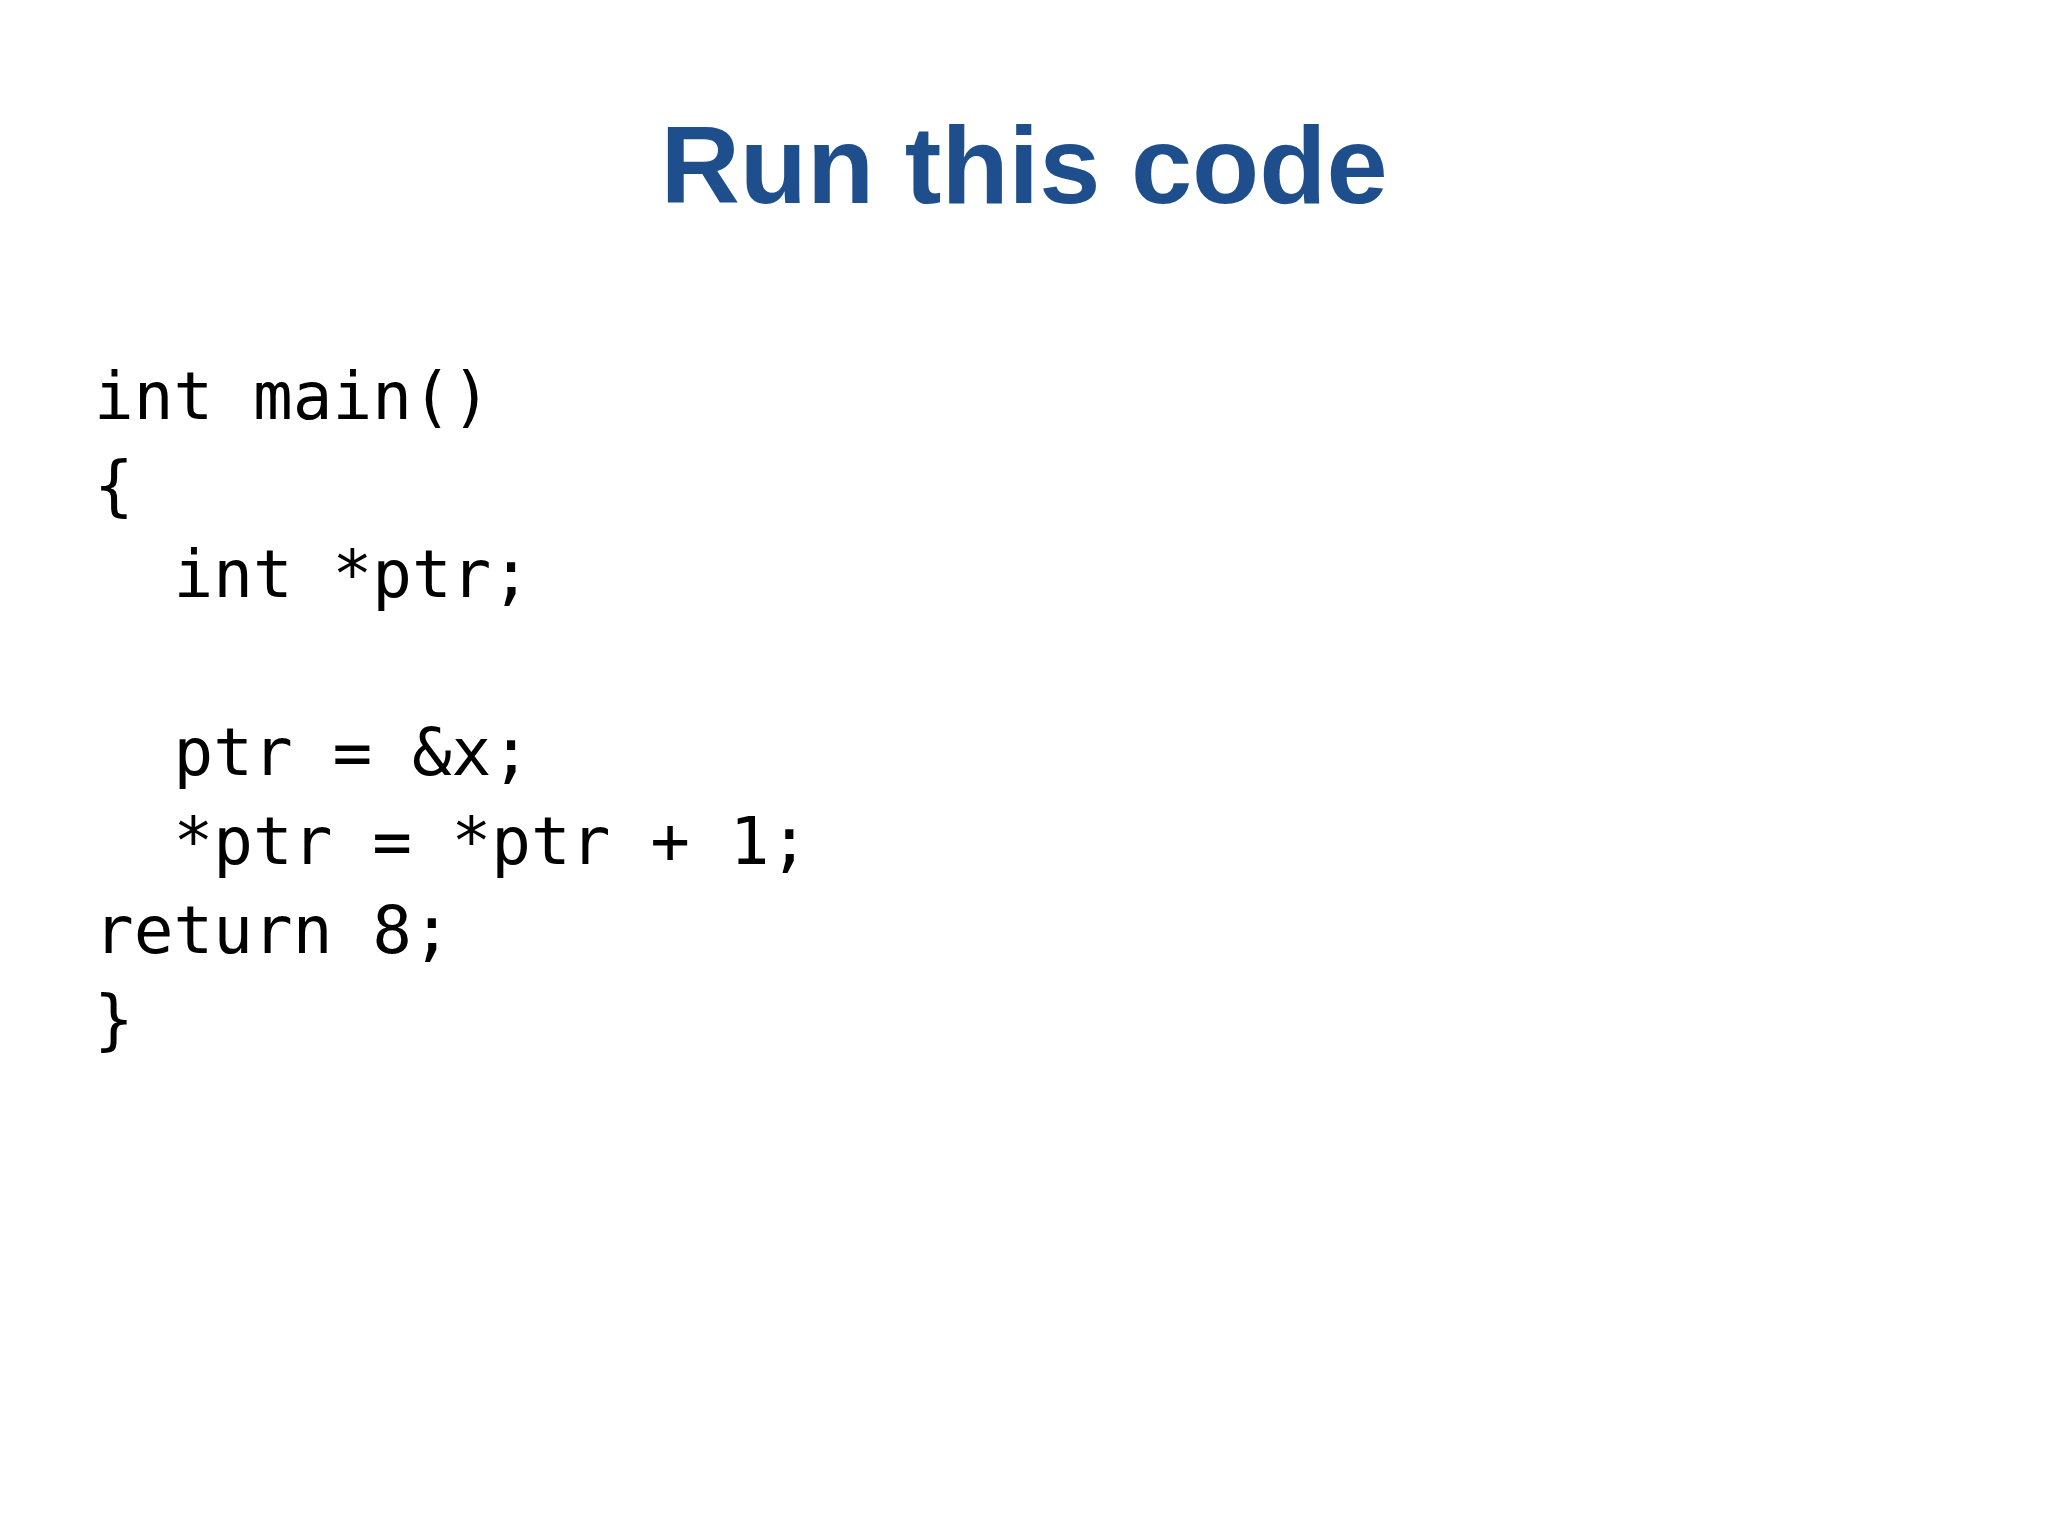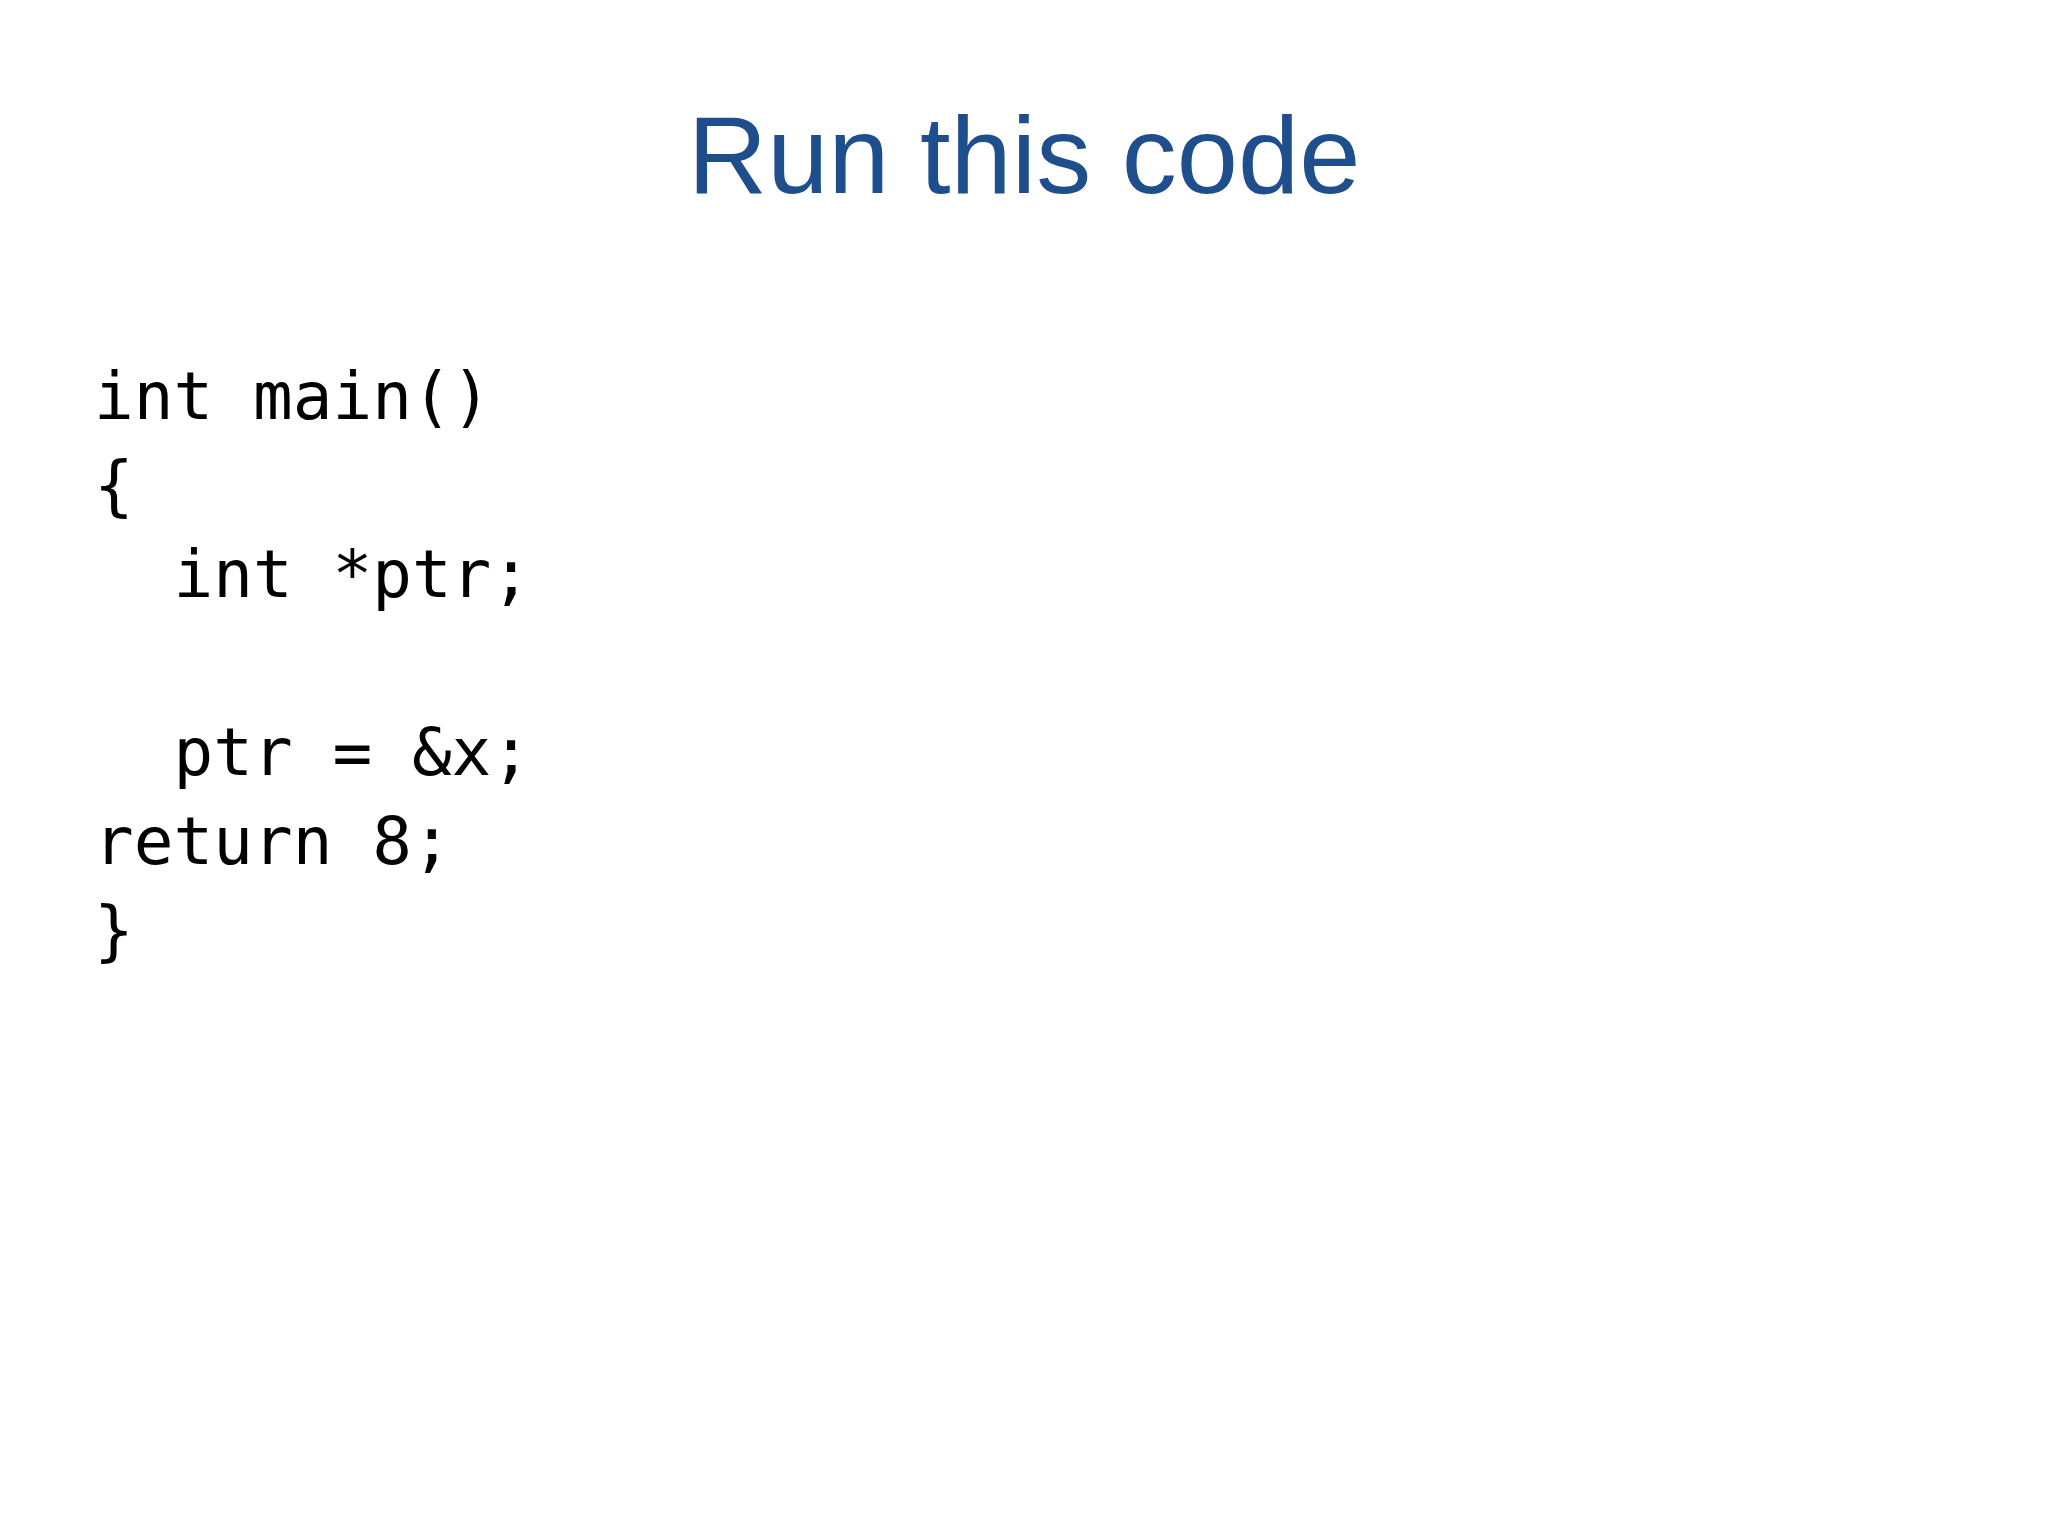--- a/index.html
+++ b/index.html
@@ -16,23 +16,23 @@
     font-family: "Liberation Sans", sans-serif;
   }
   .title-area {
     position: absolute;
     top: 90px;
     left: 0;
     width: 100%;
     text-align: center;
   }
   .slide-title {
-    margin: 2px;
+    margin: 12px;
     font-family: "Liberation Sans", sans-serif;
-    font-weight: 400;
+    font-weight: 700;
     font-size: 110px;
     line-height: 1.15;
     color: var(--title-color, #1F4E8C);
     letter-spacing: 0px;
     text-align: center;
   }
   .code-block {
     position: absolute;
     left: 94px;
     top: 352px;
@@ -55,17 +55,18 @@
   <div class="title-area">
     <h1 class="slide-title">Run this code</h1>
   </div>
 
   <div class="code-block">
     <div class="code-line">int main()</div>
     <div class="code-line">{</div>
     <div class="code-line">  int *ptr;</div>
     <div class="code-line"></div>
     <div class="code-line">  ptr = &amp;x;</div>
+    <div class="code-line">  *ptr = *ptr + 1;</div>
     <div class="code-line">return 8;</div>
     <div class="code-line">}</div>
   </div>
 
 </div>
 
 </body></html>

